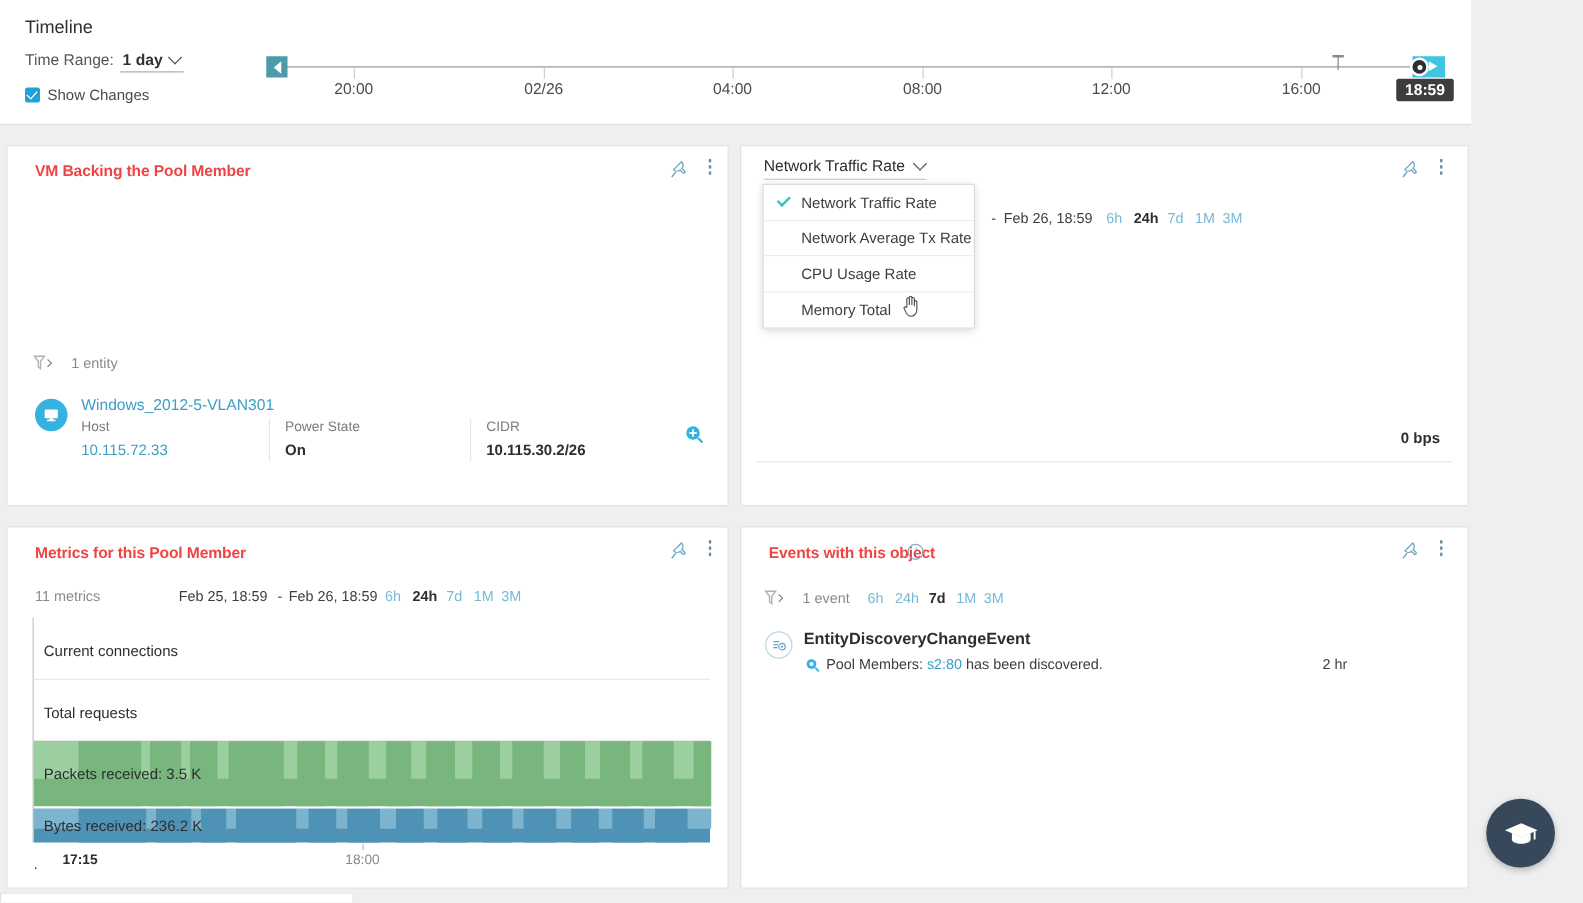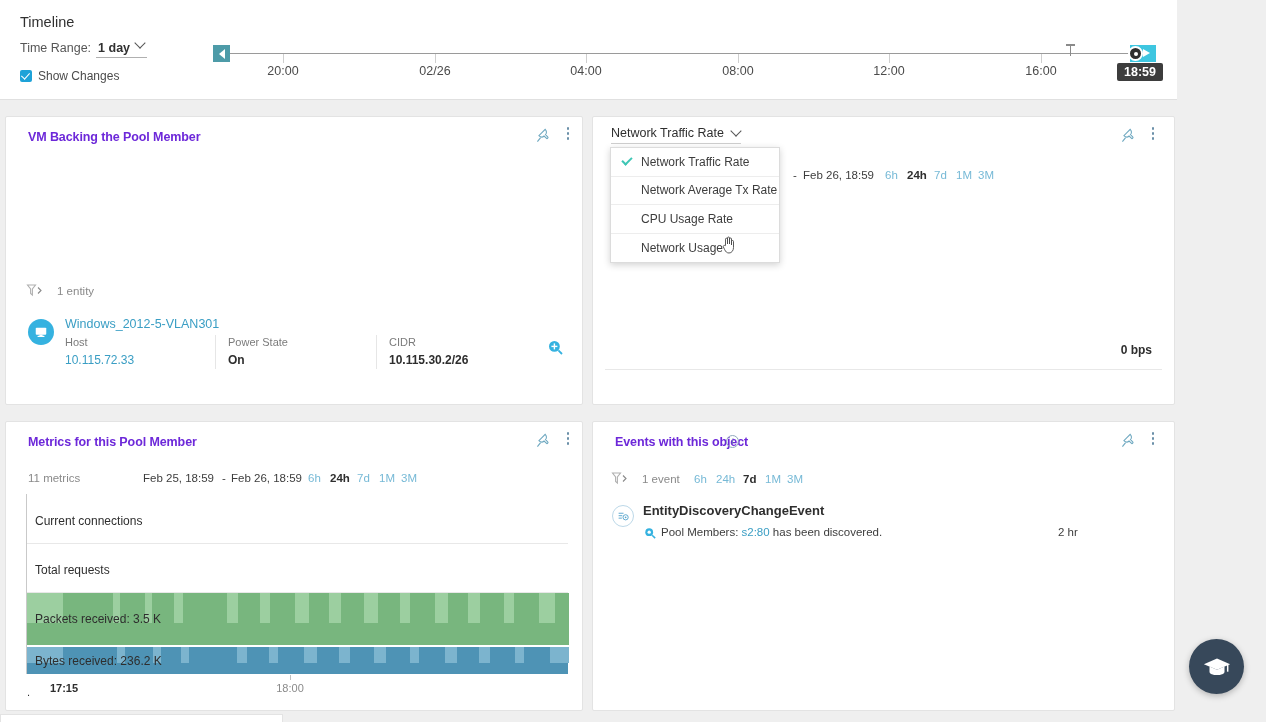--- a/index.html
+++ b/index.html
@@ -25,21 +25,21 @@
   .tl-title {
     position: absolute; left: 20px; top: 14px;
     font-size: 14.5px; color: #313131;
   }
   .tl-range-row {
     position: absolute; left: 20px; top: 41px;
     display: flex; align-items: baseline; gap: 5px;
   }
   .tl-range-label { font-size: 12.5px; color: #565656; }
   .tl-range-select {
-    display: flex; gap: 6px;
+    display: flex; align-items: center; gap: 6px;
     border-bottom: 1px solid #b0b0b0;
     padding: 0 2px 2px 2px;
     cursor: pointer;
   }
   .tl-range-value { font-size: 12.5px; color: #313131; font-weight: bold; }
   .chev {
     width: 9px; height: 9px; position: relative; top: -2px;
   }
   .chev::after {
     content: ""; position: absolute; left: 0; top: 0;
@@ -127,21 +127,21 @@
     position: absolute;
     background: #ffffff;
     border: 1px solid #e3e3e3;
     border-radius: 2px;
   }
   .card-head {
     position: absolute; left: 0; top: 0; right: 0; height: 42px;
   }
   .card-title {
     position: absolute; left: 22px; top: 13px;
-    font-size: 12.5px; font-weight: bold; color: #6d28d9;
+    font-size: 12.5px; font-weight: bold; color: #ef4444;
     letter-spacing: -0.1px;
   }
   .info-i {
     position: absolute; top: 13px;
     width: 13px; height: 13px; border-radius: 50%;
     border: 1px solid #8fa8bd; color: #6b8ba5;
     font-size: 9px; font-style: italic; font-family: "Liberation Serif", serif;
     text-align: center; line-height: 11px; cursor: pointer;
   }
   .pin-icon {
@@ -417,21 +417,21 @@
         <span class="dd-check"></span>
         <span>Network Traffic Rate</span>
       </div>
       <div class="dd-item">
         <span>Network Average Tx Rate</span>
       </div>
       <div class="dd-item">
         <span>CPU Usage Rate</span>
       </div>
       <div class="dd-item">
-        <span>Network Usage</span>
+        <span>Memory Total</span>
       </div>
     </div>
   <div class="cursor-hand">
     <svg viewBox="0 0 16 18" width="16" height="18">
       <path d="M4.5 9.5 V3.2 a1 1 0 0 1 2 0 V8 V2 a1 1 0 0 1 2 0 V8 V3 a1 1 0 0 1 2 0 V9 V5.5 a1 1 0 0 1 2 0 V11.5 c0 3 -1.8 5.5 -4.5 5.5 c-2.2 0 -3.4 -1.4 -4.3 -3.3 l-1.3 -2.7 a1 1 0 0 1 1.7 -1.1 z" fill="#ffffff" stroke="#4a4a4a" stroke-width="0.9"></path>
     </svg>
   </div>
 
   <div class="card" style="left:5px; top:421px; width:578px; height:290px;">
     <div class="card-head">

